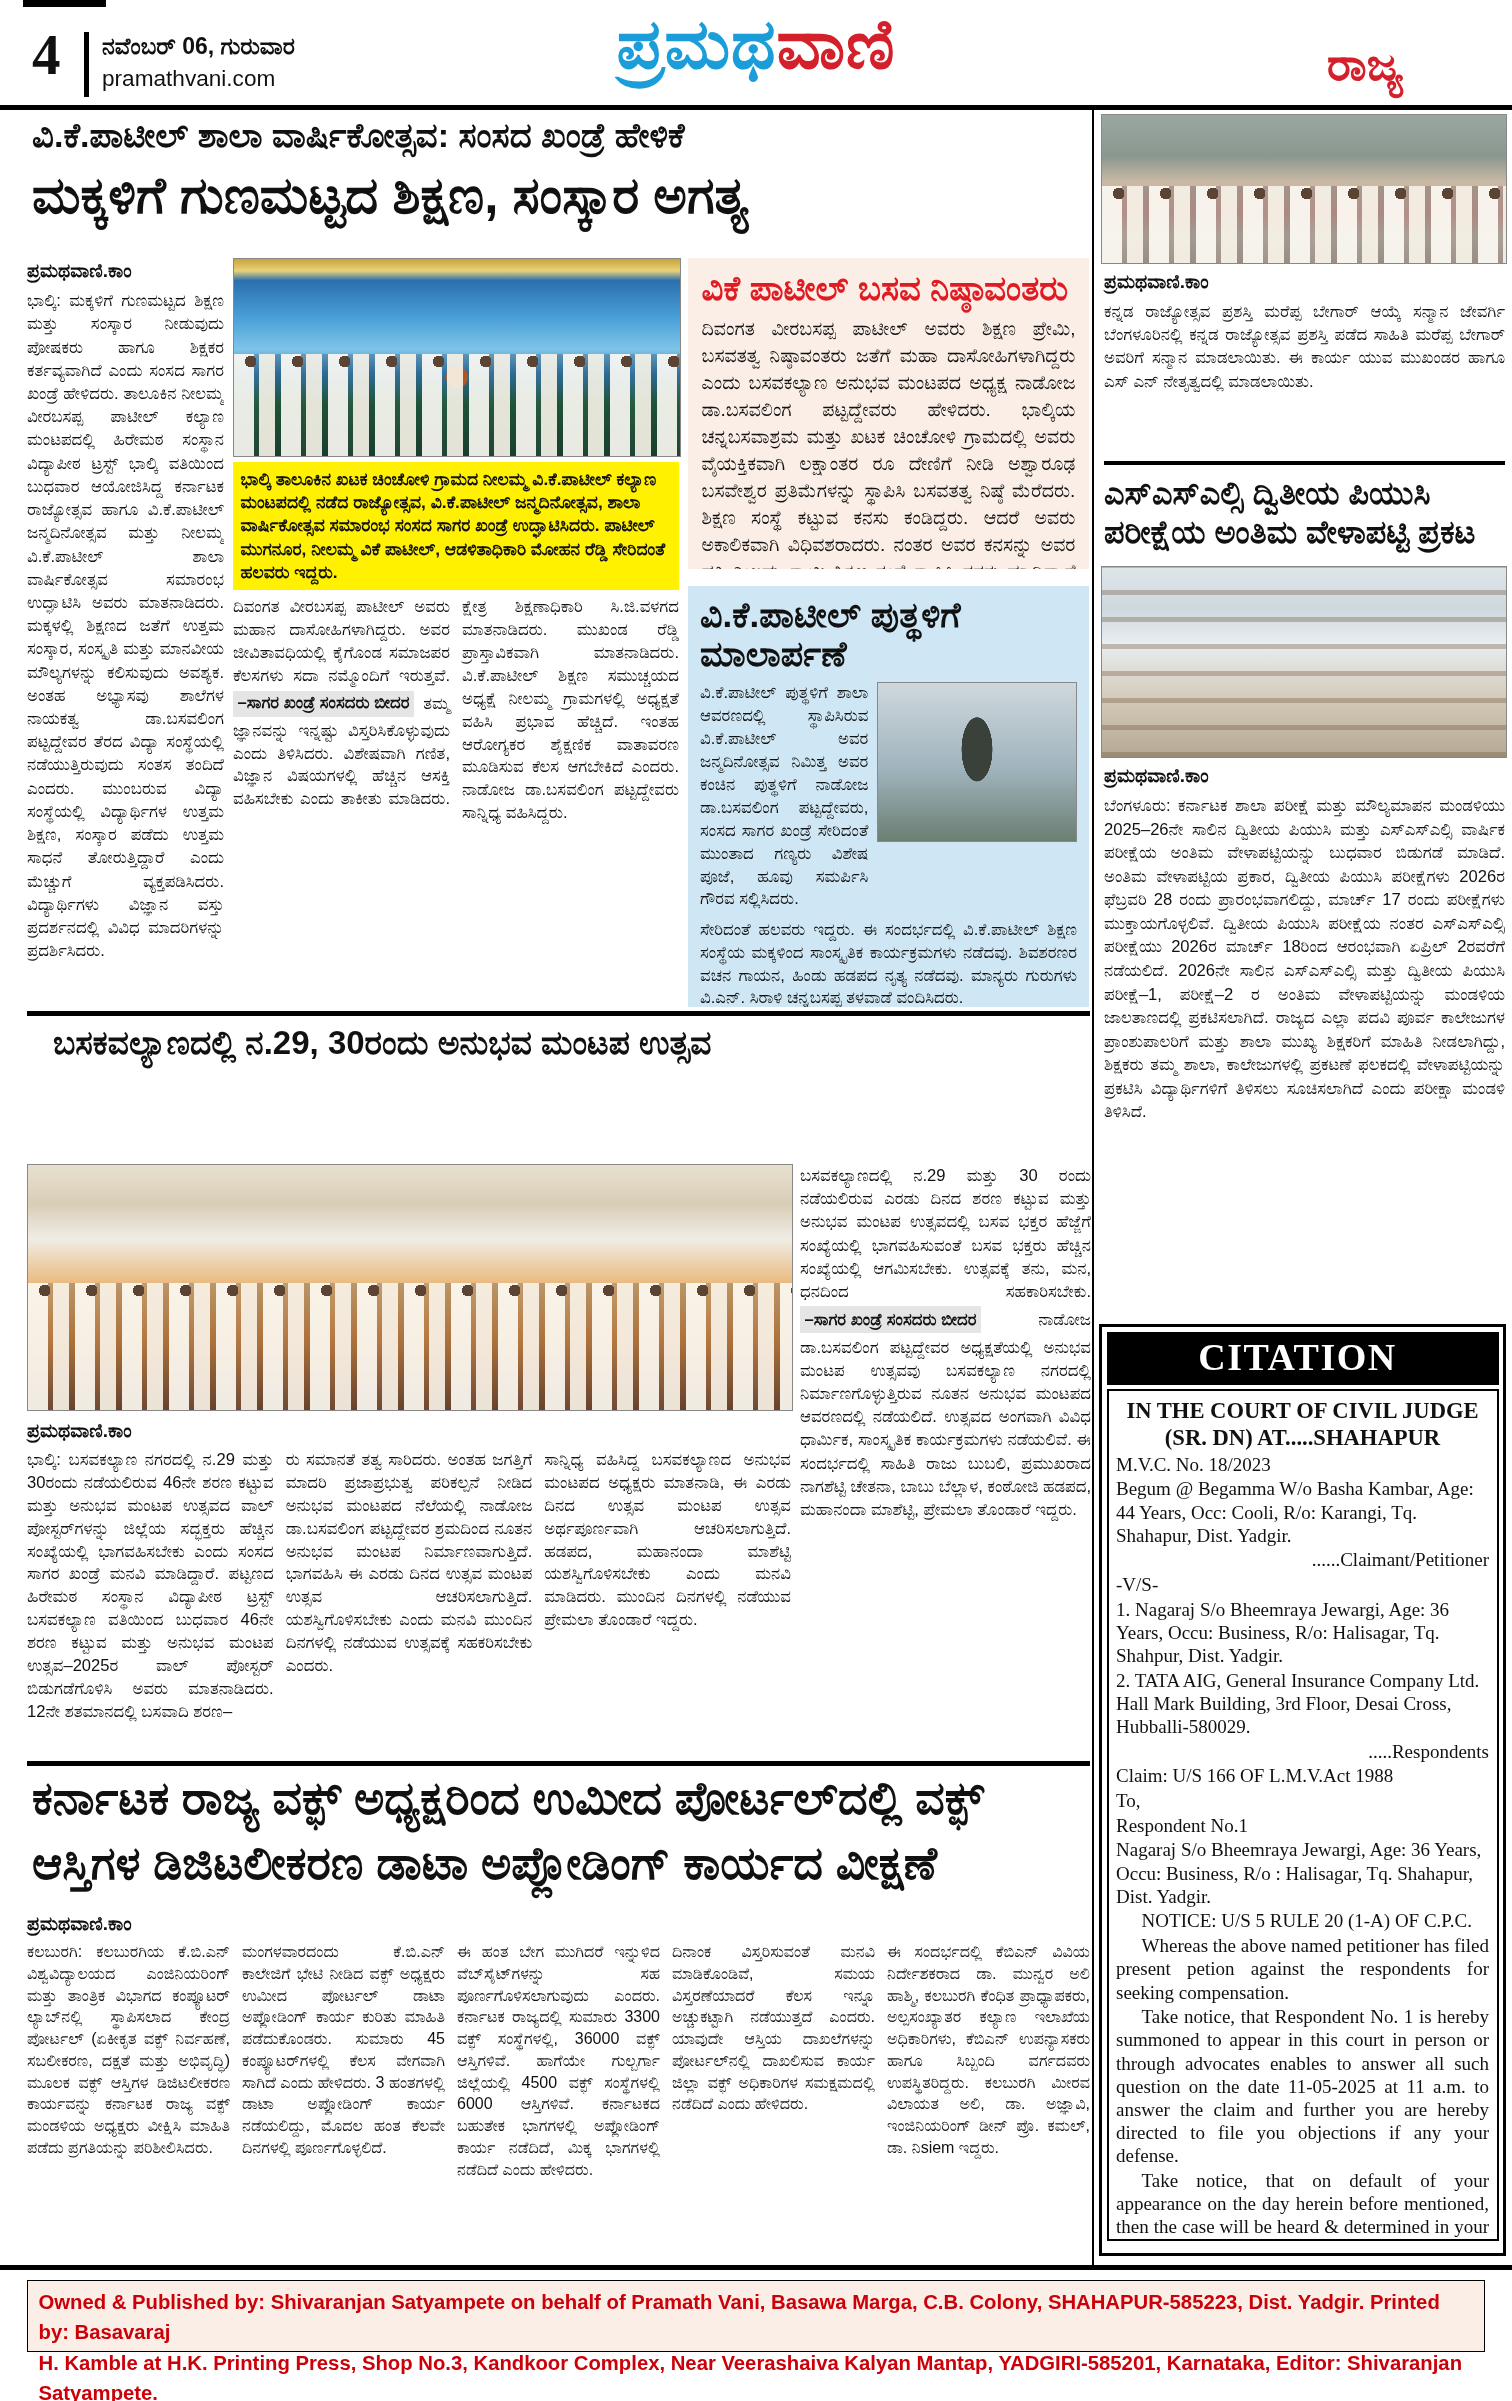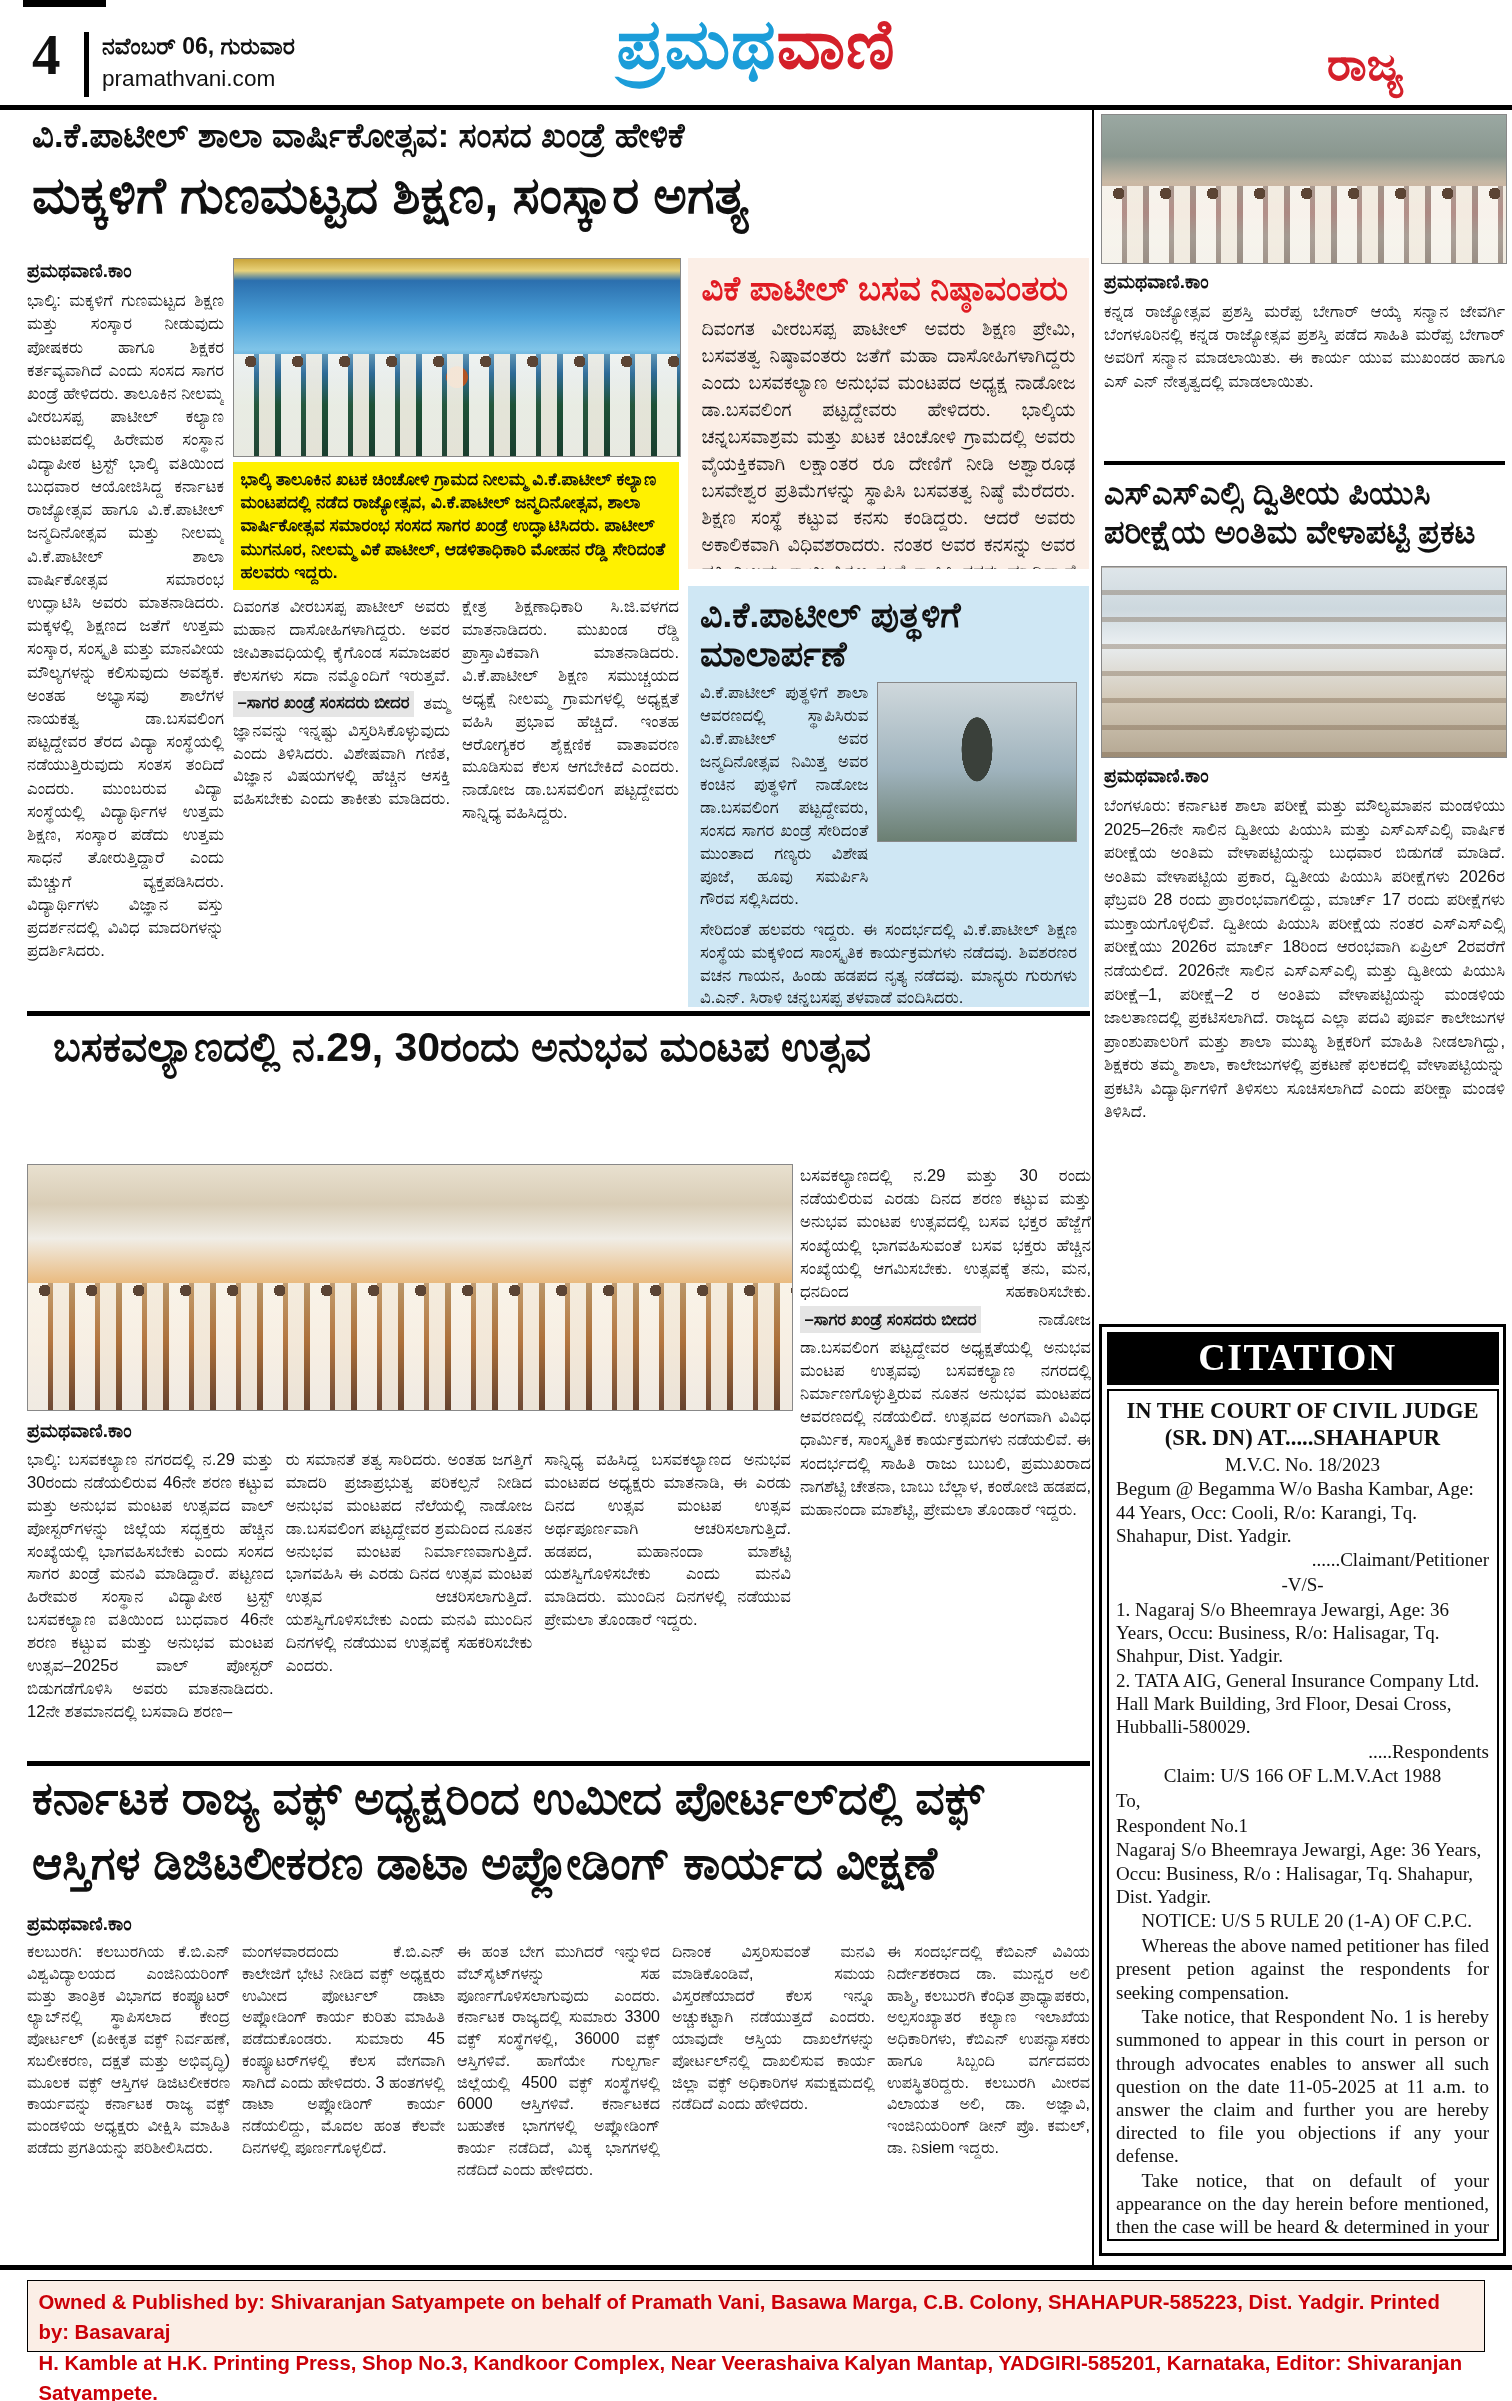--- a/index.html
+++ b/index.html
@@ -49,21 +49,21 @@
   .blue-head{font-size:35px;font-weight:bold;line-height:1.1;margin-bottom:9px;}
   .blue-row{display:flex;gap:9px;}
   .blue-left{width:46%;font-size:16.6px;line-height:1.38;}
   .photo-statue{width:54%;height:158px;border:0.8px solid #888;background:
       radial-gradient(ellipse 25.6px 53px at 50% 42%,#3a403a 0 60%,rgba(0,0,0,0) 61%),
       linear-gradient(180deg,#cfd8dc 0%,#9fb3bd 55%,#6b7f72 100%);}
   .blue-rest{margin-top:7.5px;font-size:16.6px;line-height:1.38;}
 
   
   .a2-rule{left:27px;top:1011px;width:1063px;height:4.5px;}
-  .a2-h1{left:53px;top:1026px;width:1039px;font-size:41px;font-weight:bold;line-height:1.05;}
+  .a2-h1{left:53px;top:1026px;width:1039px;font-size:33px;font-weight:bold;line-height:1.05;}
   .a2-h2{left:32px;top:1093px;width:1054px;font-size:47px;font-weight:bold;line-height:1.05;}
   .photo-posters{left:27px;top:1164px;width:764px;height:245px;border:0.8px solid #888;position:absolute;background:
       linear-gradient(180deg,#e8e0cf 0%,#d9cdb6 16%,#f0ede6 30%,#e8b06a 52%,#d9873a 72%,#7a4a2a 100%);}
   .a2-caption-col{left:800px;top:1164px;width:291px;height:595px;font-size:16.6px;line-height:1.40;}
   .a2-byline{left:27px;top:1420px;}
   .a2-cols{left:27px;top:1449px;width:764px;height:310px;display:flex;gap:12px;}
   .a2-col{flex:1;font-size:16.6px;line-height:1.38;}
 
   
   .a3-rule{left:27px;top:1761px;width:1063px;height:4.5px;}
@@ -84,21 +84,21 @@
       repeating-linear-gradient(0deg,rgba(110,85,60,.35) 0 5.3px,rgba(0,0,0,0) 5.3px 27px),
       linear-gradient(180deg,#dfe6ea 0%,#cdd8de 22%,#e9eef1 40%,#d3c9b8 70%,#b5a893 100%);}
   .sslc-byline{left:1104px;top:765px;}
   .sslc-body{left:1104px;top:794px;width:401px;height:524px;font-size:16.6px;line-height:1.42;}
 
   
   .citation{left:1099px;top:1324px;width:407px;height:932px;border:3.8px solid #000;background:#fff;padding:4.5px;
             font-family:"Liberation Serif","DejaVu Serif",serif;}
   .cit-title{background:#000;color:#fff;text-align:center;font-size:38px;font-weight:bold;padding:3px 10px 6px 0;letter-spacing:1.5px;}
   .cit-inner{border:2.3px solid #000;margin-top:4.5px;padding:6px 7.5px;height:836px;overflow:hidden;font-size:19px;line-height:1.22;}
-  .cit-center{text-align:center;}
+  .cit-center{}
   .cit-court{font-size:22.6px;font-weight:bold;text-align:center;line-height:1.2;}
   .cit-right{text-align:right;}
   .cit-indent{text-indent:25.6px;}
   .cit-p{margin:1.5px 0;}
 
   
   .footer-rule{left:0;top:2265px;width:1512px;height:5.3px;}
   .footer-box{left:27px;top:2280px;width:1458px;height:72px;border:1.5px solid #000;background:#fbeee6;
               padding:6px 10.5px;color:#cb0008;font-weight:bold;font-size:20.3px;line-height:1.5;}
 </style>

